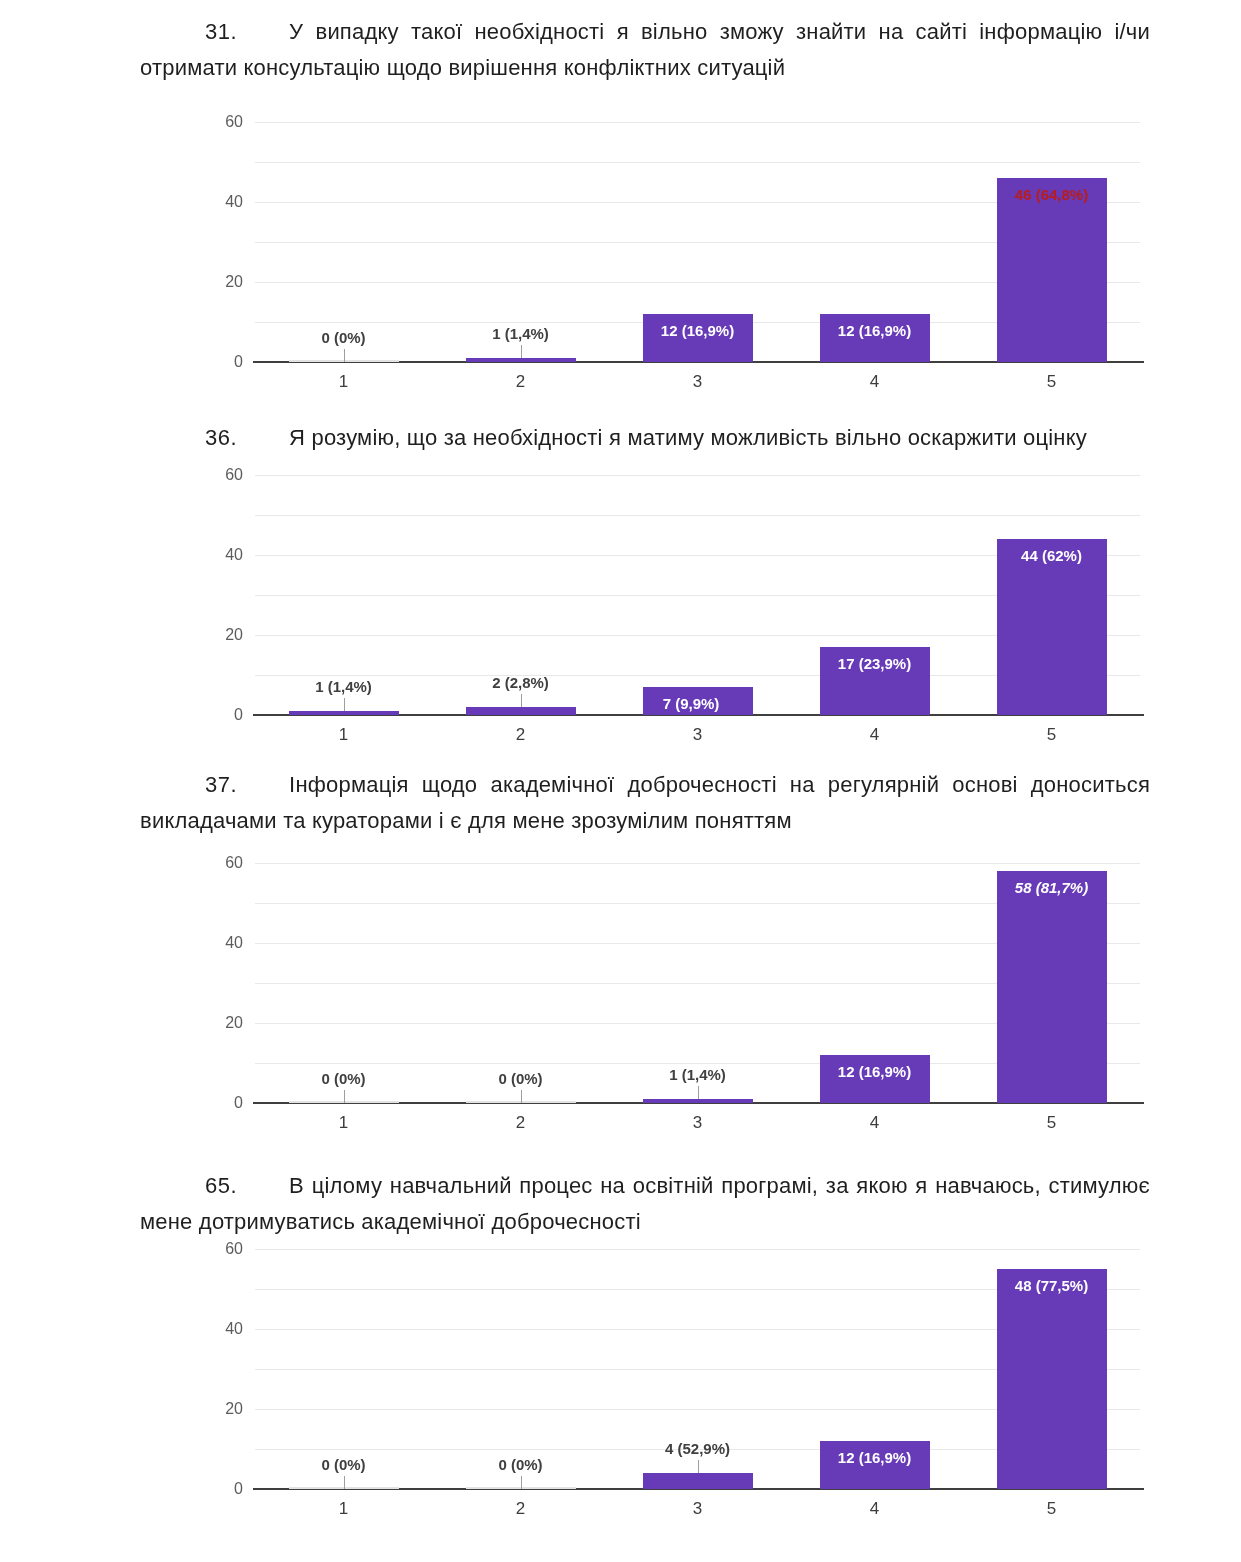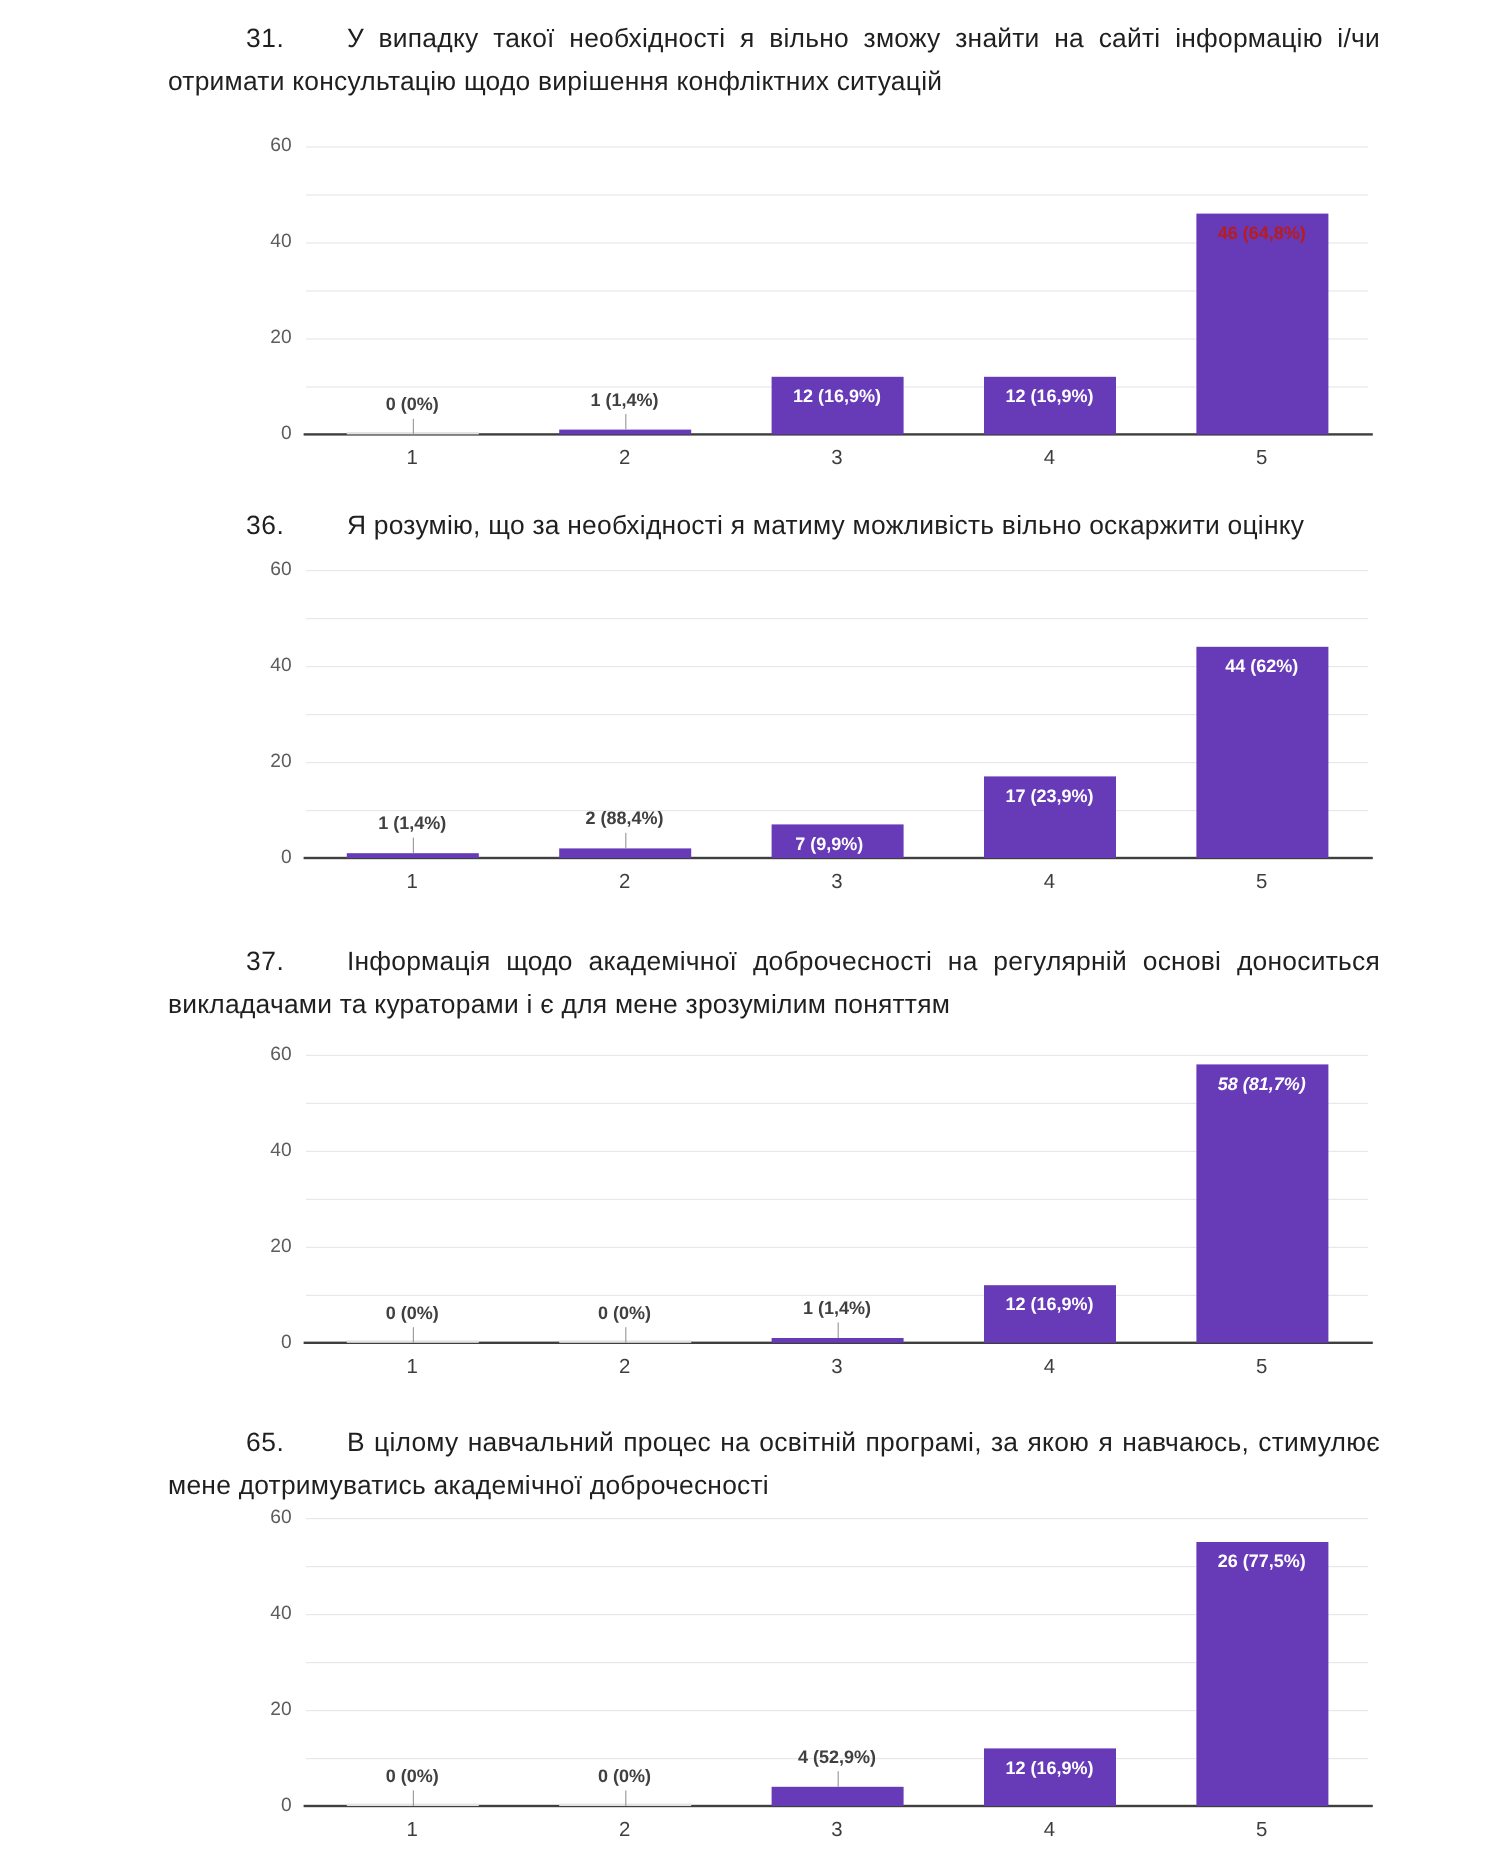--- a/index.html
+++ b/index.html
@@ -20,21 +20,21 @@
     line-height: 36px;
     text-align: justify;
     text-indent: 65px;
     color: #1f1f1f;
     letter-spacing: 0.2px;
   }
   .question .qnum { letter-spacing: 0.5px; }
   .question .qtab { display: inline-block; width: 52px; }
   .q35 { margin-top: 0; }
   .q36 { margin-top: 26px; }
-  .q37 { margin-top: 36px; }
+  .q37 { margin-top: 20px; }
   .q38 { margin-top: 33px; }
 
   
   .chart {
     position: relative;
     width: 885px;
     height: 272px;
     margin-left: 115px;
   }
   .c1 { margin-top: 36px; }
@@ -152,21 +152,21 @@
       <div class="ylabel" style="bottom: 71px; color: rgb(92, 92, 92);">20</div>
       <div class="ylabel" style="bottom: 151px; color: rgb(92, 92, 92);">40</div>
       <div class="ylabel" style="bottom: 231px; color: rgb(92, 92, 92);">60</div>
       <div class="baseline" style="background: rgb(63, 63, 63);"></div>
       <div class="bar" style="left: 33.5px; width: 110px; height: 4px; background: rgb(103, 58, 183);"></div>
       <div class="leader" style="left: 89px; bottom: 4px; height: 13px; background: rgb(158, 158, 158);"></div>
       <div class="anno outside" style="left: 13.5px; width: 150px; bottom: 19px; color: rgb(64, 64, 64);">1 (1,4%)</div>
       <div class="xlabel" style="left: 0px; width: 177px; color: rgb(61, 61, 61);">1</div>
       <div class="bar" style="left: 210.5px; width: 110px; height: 8px; background: rgb(103, 58, 183);"></div>
       <div class="leader" style="left: 266px; bottom: 8px; height: 13px; background: rgb(158, 158, 158);"></div>
-      <div class="anno outside" style="left: 190.5px; width: 150px; bottom: 23px; color: rgb(64, 64, 64);">2 (88,4%)</div>
+      <div class="anno outside" style="left: 190.5px; width: 150px; bottom: 23px; color: rgb(64, 64, 64);">2 (2,8%)</div>
       <div class="xlabel" style="left: 177px; width: 177px; color: rgb(61, 61, 61);">2</div>
       <div class="bar" style="left: 387.5px; width: 110px; height: 28px; background: rgb(103, 58, 183);"></div>
       <div class="anno inside" style="left: 381px; width: 110px; bottom: 2px; color: rgb(255, 255, 255);">7 (9,9%)</div>
       <div class="xlabel" style="left: 354px; width: 177px; color: rgb(61, 61, 61);">3</div>
       <div class="bar" style="left: 564.5px; width: 110px; height: 68px; background: rgb(103, 58, 183);"></div>
       <div class="anno inside" style="left: 564.5px; width: 110px; bottom: 42px; color: rgb(255, 255, 255);">17 (23,9%)</div>
       <div class="xlabel" style="left: 531px; width: 177px; color: rgb(61, 61, 61);">4</div>
       <div class="bar" style="left: 741.5px; width: 110px; height: 176px; background: rgb(103, 58, 183);"></div>
       <div class="anno inside" style="left: 741.5px; width: 110px; bottom: 150px; color: rgb(255, 255, 255);">44 (62%)</div>
       <div class="xlabel" style="left: 708px; width: 177px; color: rgb(61, 61, 61);">5</div>
@@ -233,16 +233,16 @@
       <div class="anno outside" style="left: 190.5px; width: 150px; bottom: 15px; color: rgb(64, 64, 64);">0 (0%)</div>
       <div class="xlabel" style="left: 177px; width: 177px; color: rgb(61, 61, 61);">2</div>
       <div class="bar" style="left: 387.5px; width: 110px; height: 16px; background: rgb(103, 58, 183);"></div>
       <div class="leader" style="left: 443px; bottom: 16px; height: 13px; background: rgb(158, 158, 158);"></div>
       <div class="anno outside" style="left: 367.5px; width: 150px; bottom: 31px; color: rgb(64, 64, 64);">4 (52,9%)</div>
       <div class="xlabel" style="left: 354px; width: 177px; color: rgb(61, 61, 61);">3</div>
       <div class="bar" style="left: 564.5px; width: 110px; height: 48px; background: rgb(103, 58, 183);"></div>
       <div class="anno inside" style="left: 564.5px; width: 110px; bottom: 22px; color: rgb(255, 255, 255);">12 (16,9%)</div>
       <div class="xlabel" style="left: 531px; width: 177px; color: rgb(61, 61, 61);">4</div>
       <div class="bar" style="left: 741.5px; width: 110px; height: 220px; background: rgb(103, 58, 183);"></div>
-      <div class="anno inside" style="left: 741.5px; width: 110px; bottom: 194px; color: rgb(255, 255, 255);">26 (77,5%)</div>
+      <div class="anno inside" style="left: 741.5px; width: 110px; bottom: 194px; color: rgb(255, 255, 255);">48 (77,5%)</div>
       <div class="xlabel" style="left: 708px; width: 177px; color: rgb(61, 61, 61);">5</div>
     </div>
 </div>
 
 </body></html>

